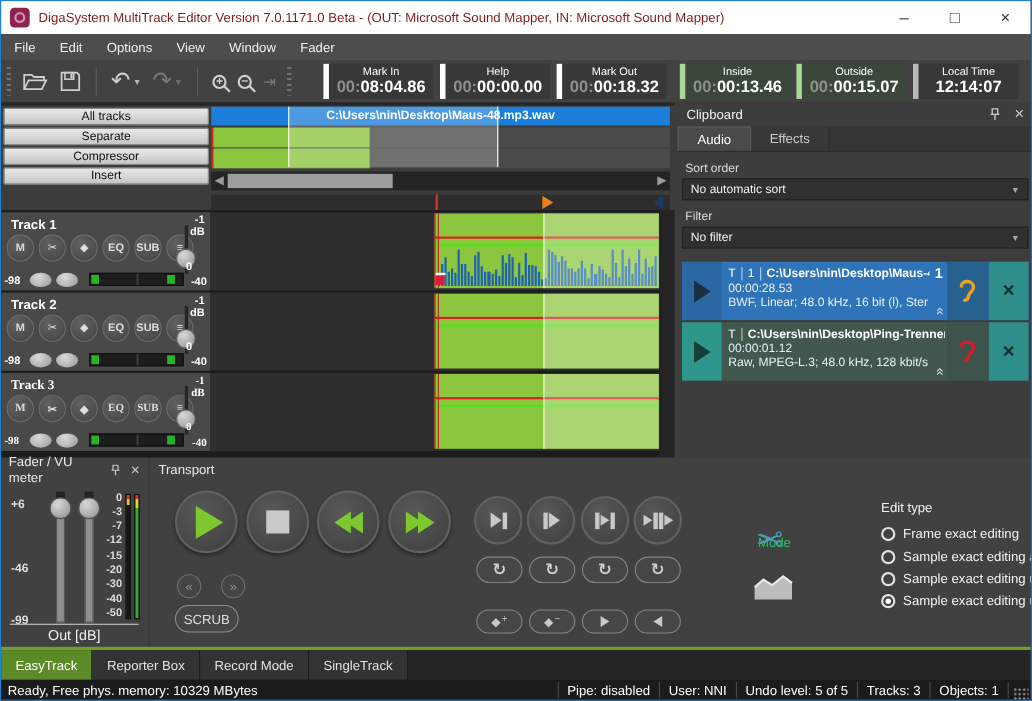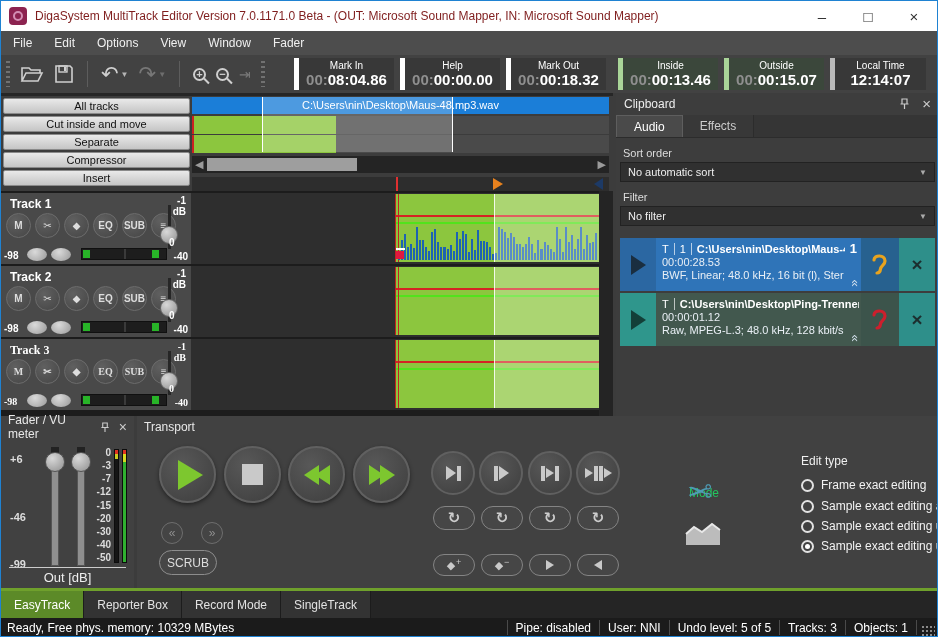--- a/index.html
+++ b/index.html
@@ -32,21 +32,21 @@
   .tbox.green .sidebar{background:#a9d598;}
   .tbox.gray .sidebar{background:#b9b9b9;}
   .tb-label{font-size:10px;color:#fff;line-height:12px;}
   .tb-value{font-size:15px;font-weight:bold;color:#fff;line-height:16px;white-space:nowrap;}
   .tb-prefix{color:#8f8f8f;}
   
   .topsec{position:absolute;left:0;top:92px;width:612px;height:98px;background:#3c3c3c;border-top:3px solid #262626;}
   .tool-buttons{position:absolute;left:2px;top:2px;width:187px;}
   .tool-btn{height:16px;margin-bottom:2px;background:linear-gradient(#e9e9e9,#c5c5c5);border:1px solid #8a8a8a;border-radius:2px;font-size:11px;color:#111;display:flex;align-items:center;justify-content:center;}
   .overview{position:absolute;left:191px;top:0;width:417px;height:95px;}
-  .ov-title{position:absolute;left:0;top:1px;width:100%;height:17px;background:#1b7ed8;color:#fff;font-size:11px;font-weight:normal;text-align:center;line-height:17px;white-space:nowrap;overflow:hidden;}
+  .ov-title{position:absolute;left:0;top:1px;width:100%;height:17px;background:#1b7ed8;color:#fff;font-size:11px;font-weight:bold;text-align:center;line-height:17px;white-space:nowrap;overflow:hidden;}
   .ov-row{position:absolute;left:0;width:100%;height:18px;background:#4a4a4a;border-left:2px solid #c22;}
   .ov-row .fill{position:absolute;left:0;top:0;bottom:0;width:142px;background:#8cc63e;}
   .ov-overlay{position:absolute;left:70px;top:1px;width:191px;height:55px;background:rgba(255,255,255,.22);border-left:1px solid #fff;border-right:1px solid #fff;pointer-events:none;}
   .ov-scroll{position:absolute;left:0;top:60px;width:100%;height:17px;background:#242424;}
   .ov-arrow{position:absolute;top:2px;color:#9a9a9a;font-size:11px;line-height:13px;}
   .ov-thumb{position:absolute;left:15px;top:2px;width:150px;height:13px;background:#9e9e9e;}
   .ov-ruler{position:absolute;left:0;top:81px;width:100%;height:14px;background:#2d2d2d;}
   .ruler-tick{position:absolute;left:204px;top:0;width:2px;height:100%;background:#e03030;}
   .mk-orange{position:absolute;left:301px;top:1px;width:0;height:0;border-left:10px solid #e8821e;border-top:6px solid transparent;border-bottom:6px solid transparent;}
   .mk-navy{position:absolute;right:6px;top:1px;width:0;height:0;border-right:9px solid #1d3a66;border-top:6px solid transparent;border-bottom:6px solid transparent;}
@@ -244,21 +244,20 @@
     <div class="tbox gray" style="left:829px;width:96px;">
       <span class="sidebar"></span>
       <span class="tb-label">Local Time</span>
       <span class="tb-value"><span>12:14:07</span></span>
     </div>
   </div>
 
   <div class="topsec">
     <div class="tool-buttons">
       <div class="tool-btn">All tracks</div>
-      <div class="tool-btn">Cut inside and move</div>
       <div class="tool-btn">Separate</div>
       <div class="tool-btn">Compressor</div>
       <div class="tool-btn">Insert</div>
     </div>
     <div class="overview">
       <div class="ov-title">C:\Users\nin\Desktop\Maus-48.mp3.wav</div>
       <div class="ov-row" style="top:20px;">
           <span class="fill"></span>
         </div>
       <div class="ov-row" style="top:39px;">

